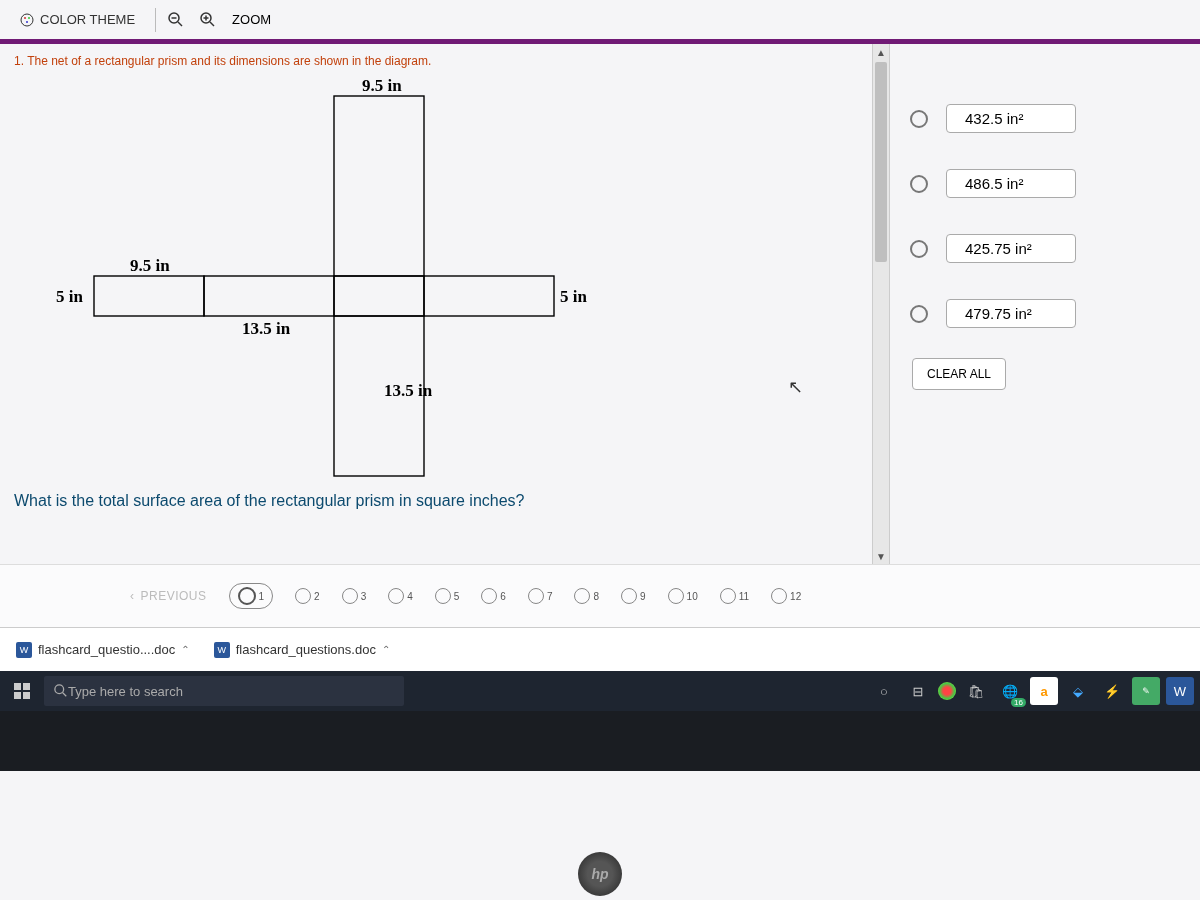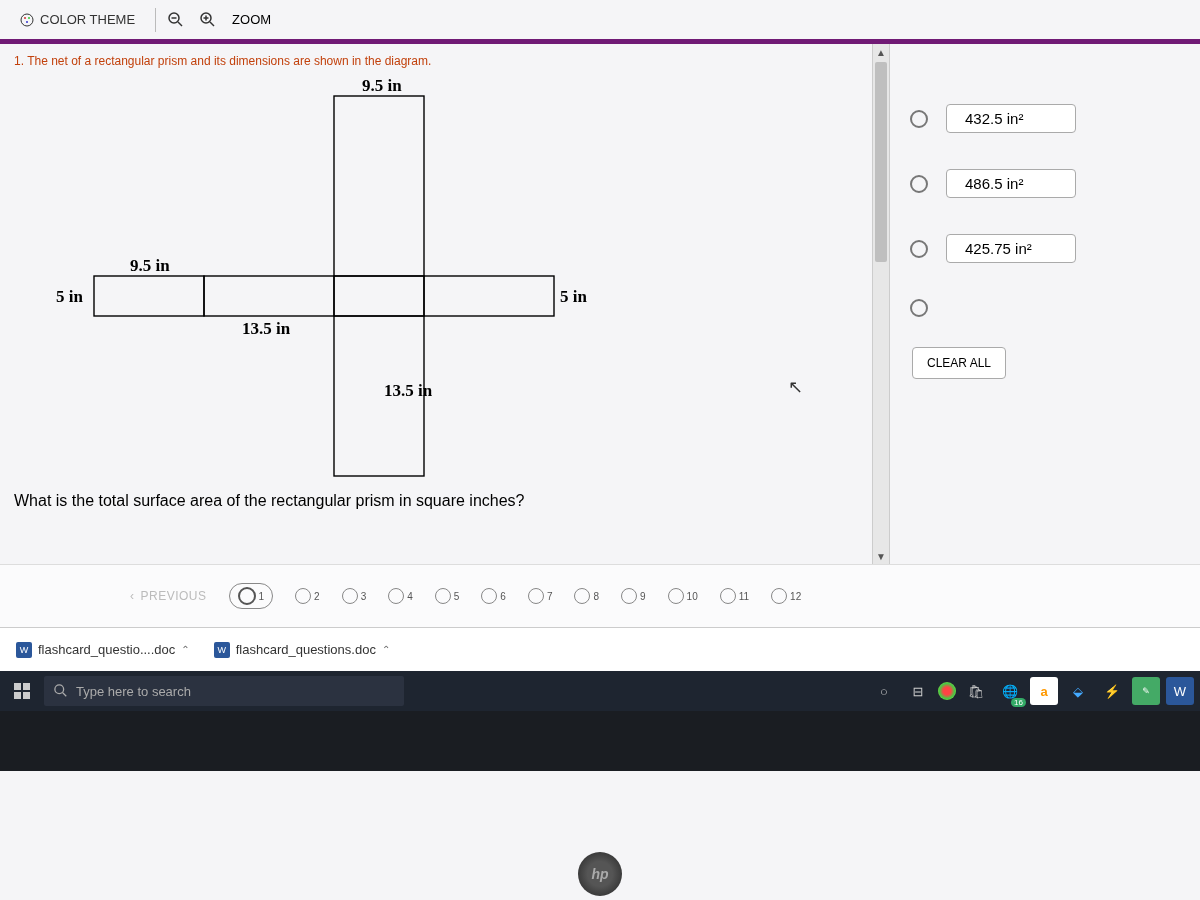--- a/index.html
+++ b/index.html
@@ -7,21 +7,21 @@
 
 .topbar { display: flex; align-items: center; height: 44px; padding: 0 12px; gap: 12px; border-bottom: 5px solid #701a75; }
 .topbar .item { display: flex; align-items: center; gap: 6px; font-size: 13px; color: #333; padding: 4px 8px; cursor: pointer; }
 .divider-v { width: 1px; height: 24px; background: #bbb; }
 .zoom-icons { display: flex; gap: 16px; align-items: center; }
 .mag { width: 16px; height: 16px; position: relative; }
 .mag svg { width: 16px; height: 16px; }
 
 .question-area { padding: 10px 14px 8px 14px; position: relative; }
 .question-text { color: #c2410c; font-size: 12px; margin-bottom: 8px; }
-.question-sub { color: #000000; font-size: 16px; margin-top: 6px; }
+.question-sub { color: #0c4a6e; font-size: 16px; margin-top: 6px; }
 
 .diagram { position: relative; width: 560px; height: 410px; margin-left: 30px; margin-top: 6px; }
 .net-line { stroke: #000; fill: none; stroke-width: 1.4; }
 .dim-label { font-family: 'Times New Roman', serif; font-weight: bold; font-size: 17px; }
 
 .main-row { display: flex; }
 .scrollbar { width: 18px; background: #e7e7e7; margin-left: auto; position: relative; height: 520px; border-left: 1px solid #ccc; border-right: 1px solid #ccc; }
 .scroll-arrow { height: 16px; display: flex; align-items: center; justify-content: center; font-size: 10px; color: #555; cursor: pointer; }
 .scroll-thumb { position: absolute; top: 18px; left: 2px; right: 2px; height: 200px; background: #bfbfbf; border-radius: 2px; cursor: pointer; }
 
@@ -40,21 +40,21 @@
 .page-num { font-size: 10px; color: #555; }
 
 .downloads { display: flex; align-items: center; height: 44px; background: #fff; border-top: 1px solid #ccc; padding: 0 12px; gap: 16px; }
 .dl-item { display: flex; align-items: center; gap: 6px; font-size: 13px; color: #333; cursor: pointer; padding: 4px; }
 .dl-icon { width: 16px; height: 16px; background: #2b579a; color: #fff; font-size: 9px; display: flex; align-items: center; justify-content: center; border-radius: 2px; }
 .dl-caret { font-size: 10px; color: #666; }
 
 .taskbar { display: flex; align-items: center; height: 40px; background: #1e2530; color: #ccc; padding: 0 6px; gap: 6px; }
 .start { width: 32px; height: 32px; display: flex; align-items: center; justify-content: center; cursor: pointer; }
 .win-icon { width: 16px; height: 16px; }
-.searchbox { flex: 0 0 360px; height: 30px; background: #2b3240; border-radius: 2px; display: flex; align-items: center; gap: 8px; padding: 0 10px; font-size: 13px; color: #aaa; cursor: text; }
+.searchbox { flex: 0 0 360px; height: 30px; background: #2b3240; border-radius: 2px; display: flex; align-items: center; padding: 0 10px; font-size: 13px; color: #aaa; cursor: text; }
 .tb-spacer { flex: 1; }
 .tb-icon { width: 28px; height: 28px; display: flex; align-items: center; justify-content: center; cursor: pointer; font-size: 13px; border-radius: 3px; }
 .tb-icon.badge { position: relative; }
 .tb-icon .count { position: absolute; bottom: -2px; right: -2px; background: #3a6; color: #fff; font-size: 8px; border-radius: 6px; padding: 0 3px; }
 
 .cursor-ptr { position: absolute; left: 788px; top: 332px; font-size: 18px; color: #333; pointer-events: none; }
 
 .bottom-gap { height: 60px; background: #1a1d22; }
 .hp-logo { position: absolute; bottom: 4px; left: 50%; transform: translateX(-50%); width: 44px; height: 44px; border-radius: 50%; background: radial-gradient(circle, #555 40%, #222 100%); display: flex; align-items: center; justify-content: center; color: #aaa; font-size: 14px; font-style: italic; font-weight: bold; }
 </style>
@@ -136,20 +136,21 @@
     <div class="answer">
       <div class="radio"></div>
       <div class="answer-box">486.5 in²</div>
     </div>
     <div class="answer">
       <div class="radio"></div>
       <div class="answer-box">425.75 in²</div>
     </div>
     <div class="answer">
       <div class="radio"></div>
+      <div class="answer-box">479.75 in²</div>
     </div>
     <button class="clear-all">CLEAR ALL</button>
   </div>
 </div>
 
 <div class="pagination">
   <div class="prev">
     <span>‹</span>
     <span>PREVIOUS</span>
   </div>

